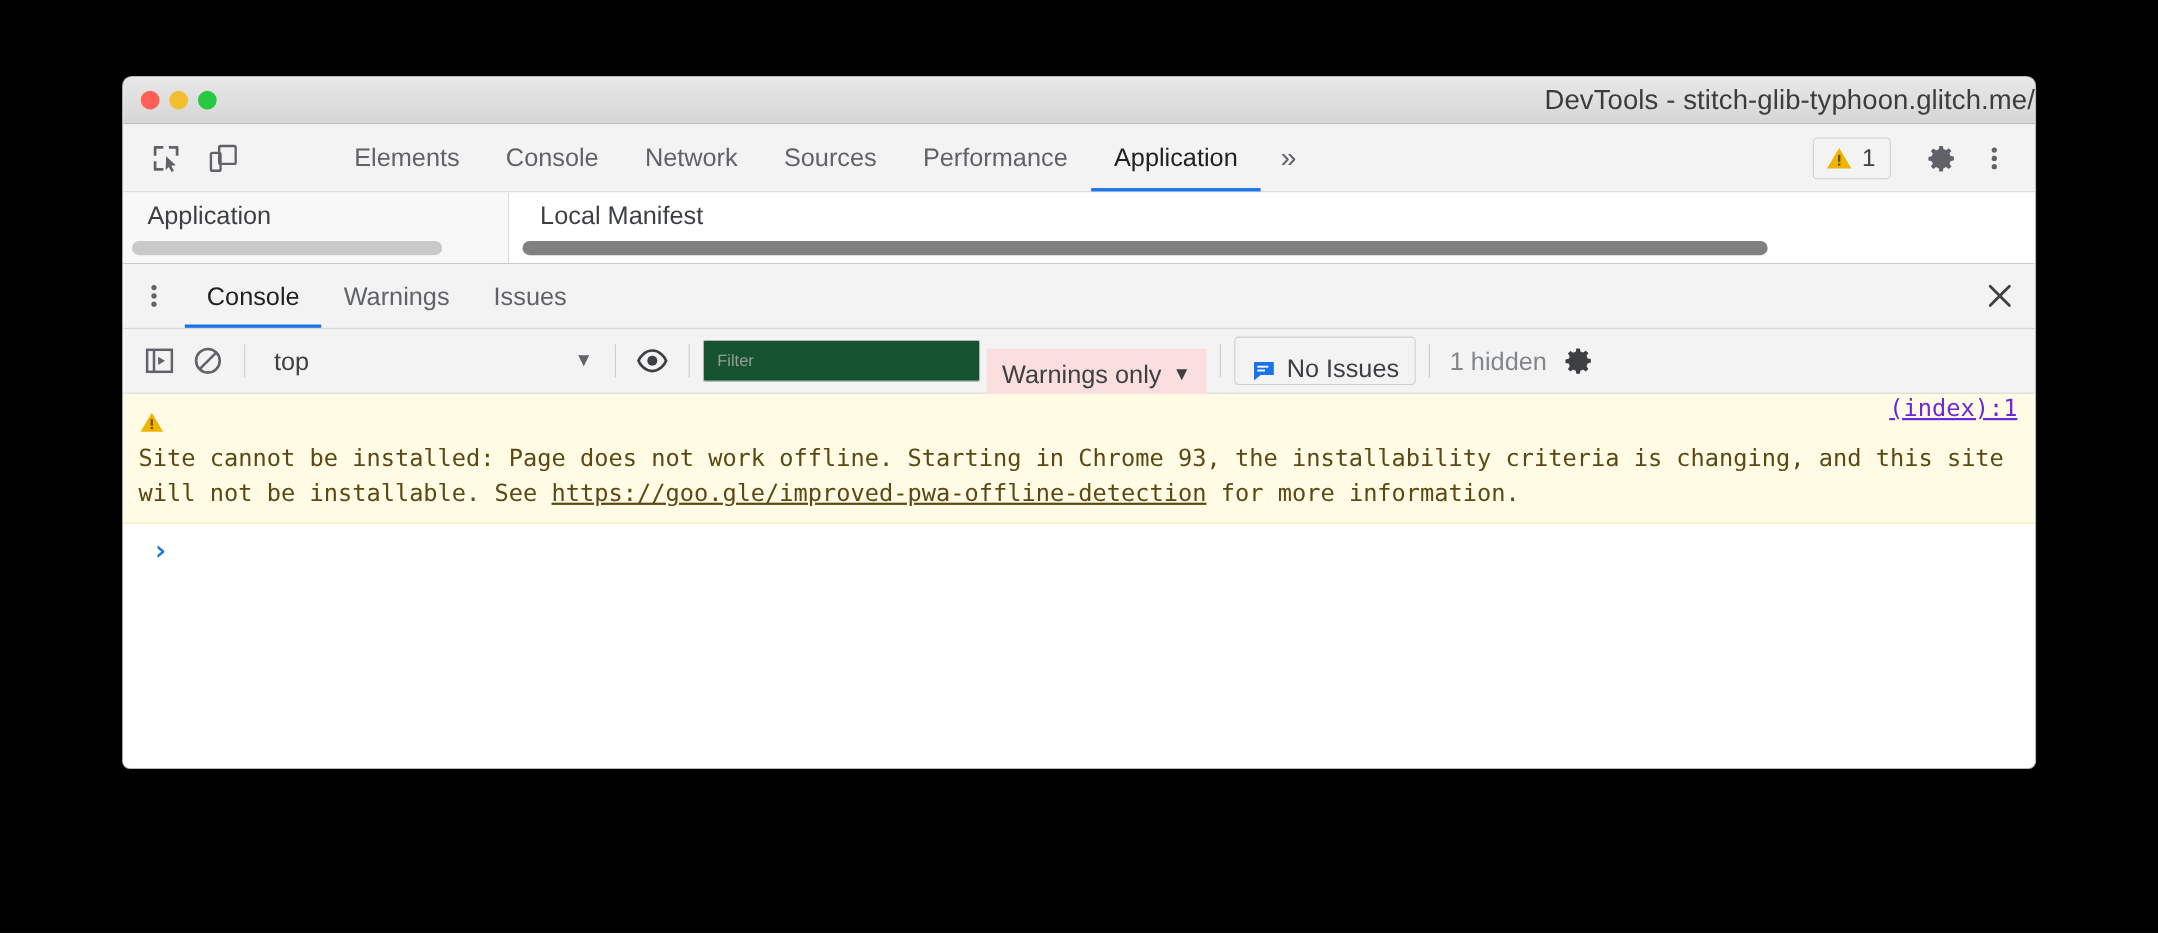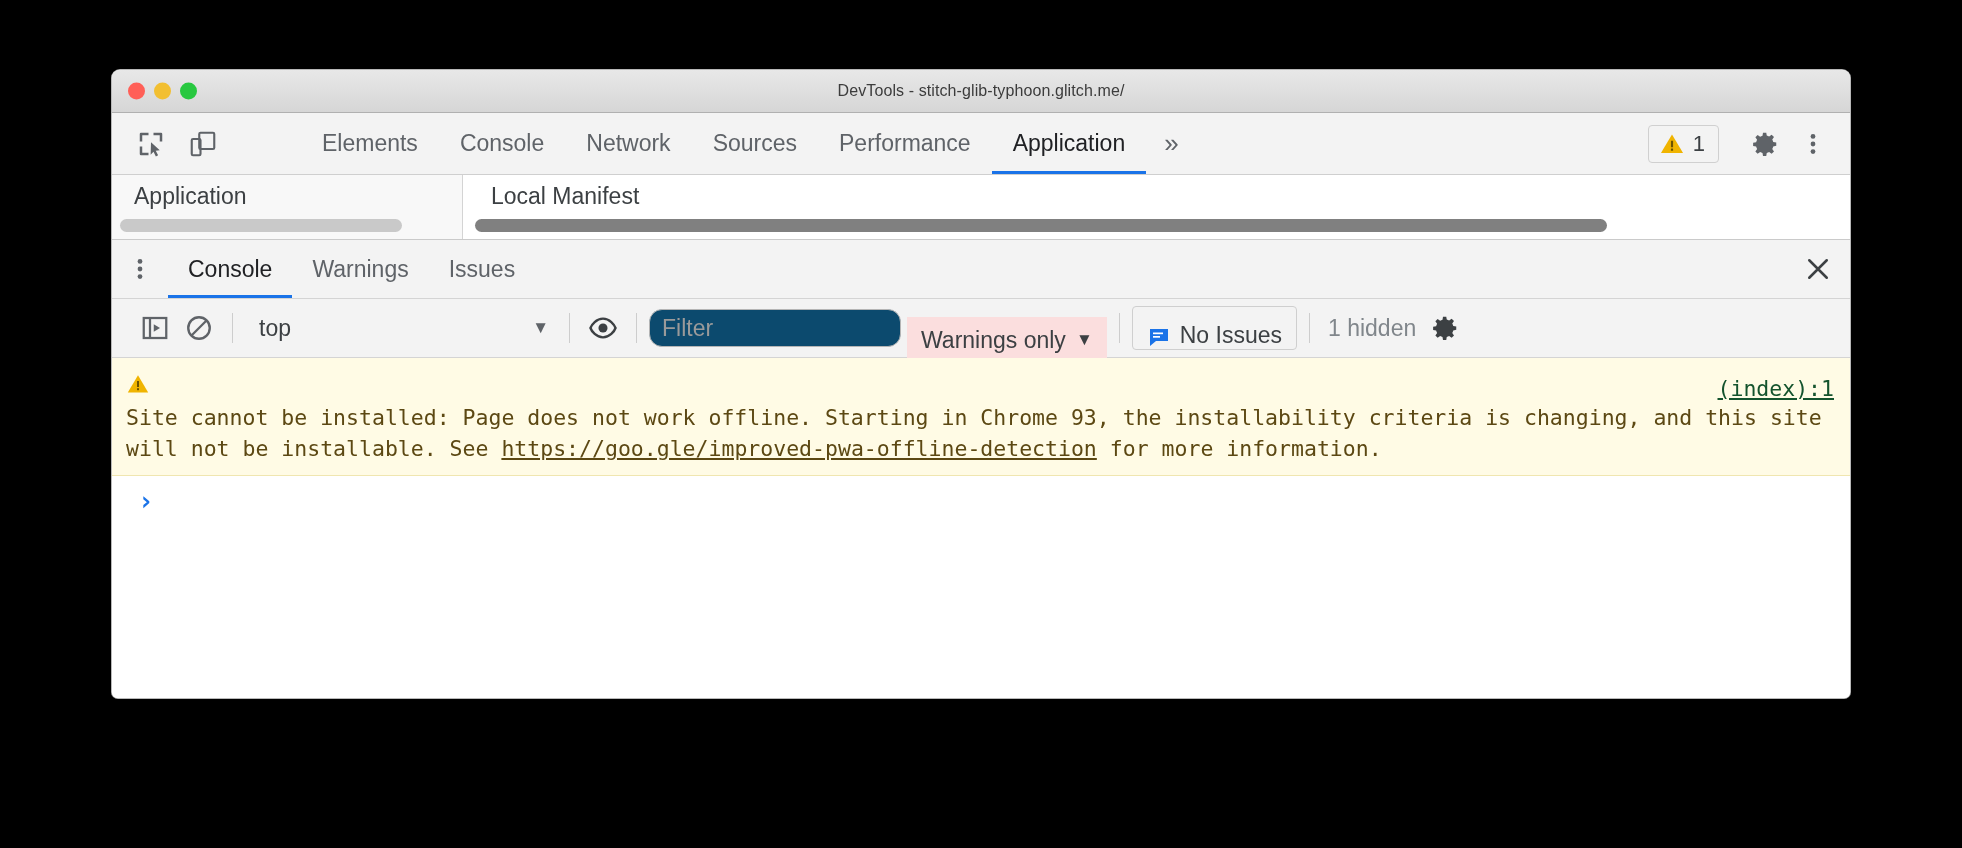--- a/index.html
+++ b/index.html
@@ -41,22 +41,22 @@
     transform: translateY(-50%);
     display: flex;
     gap: 9px;
   }
   .dot { width: 17px; height: 17px; border-radius: 50%; }
   .dot.red { background: #ff5f57; }
   .dot.yellow { background: #f2bf31; }
   .dot.green { background: #28c840; }
   .title-text {
     flex: 1;
-    text-align: center;
-    font-size: 16px;
+    text-align: right;
+    font-size: 25px;
     color: #3c3c3c;
     letter-spacing: 0.1px;
   }
 
   
   .tabstrip {
     position: relative;
     height: 61px;
     background: #f3f3f3;
     border-bottom: 1px solid #cfcfcf;
@@ -210,21 +210,21 @@
     justify-content: center;
   }
 
   
   .console-toolbar {
     height: 58px;
     background: #f3f3f3;
     border-bottom: 1px solid #d4d4d4;
     display: flex;
     align-items: center;
-    padding: 0 12px 0 22px;
+    padding: 0 12px 0 12px;
     gap: 2px;
   }
   .ct-sep {
     width: 1px;
     height: 30px;
     background: #cdcdcd;
     margin: 0 10px;
   }
   .context-select {
     display: flex;
@@ -233,26 +233,26 @@
     padding: 0 8px 0 14px;
     font-size: 23px;
     color: #3c4043;
     height: 40px;
   }
   .context-select .caret { margin-left: auto; font-size: 17px; color: #5f6368; }
   .filter-input {
     width: 252px;
     height: 38px;
     border: 1px solid #b5b5b5;
-    background: #0c4a6e;
-    border-radius: 13px;
+    background: #14532d;
+    border-radius: 2px;
     display: flex;
     align-items: center;
     padding: 0 12px;
-    font-size: 23px;
+    font-size: 15px;
     color: #9a9a9a;
     box-sizing: border-box;
   }
   .level-select {
     display: flex;
     align-items: center;
     gap: 10px;
     background: #fbdede;
     height: 46px;
     padding: 0 14px;
@@ -308,24 +308,24 @@
     word-break: break-all;
     padding-right: 10px;
   }
   .msg-text a, .msg-link {
     color: #5c4813;
     text-decoration: underline;
   }
   .msg-source {
     position: absolute;
     right: 16px;
-    top: 18px;
+    top: 1px;
     font-family: "DejaVu Sans Mono", "Liberation Mono", monospace;
     font-size: 21.5px;
-    color: #14532d;
+    color: #6d28d9;
     text-decoration: underline;
     white-space: nowrap;
   }
   .prompt-row {
     display: flex;
     align-items: flex-start;
     padding: 10px 14px;
   }
   .prompt-caret {
     color: #1a73e8;

